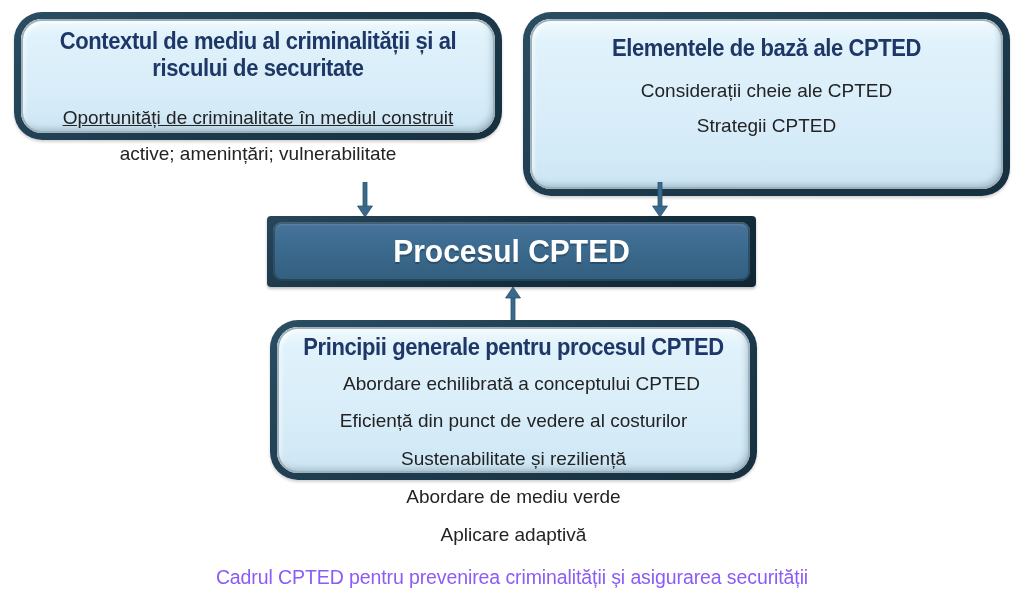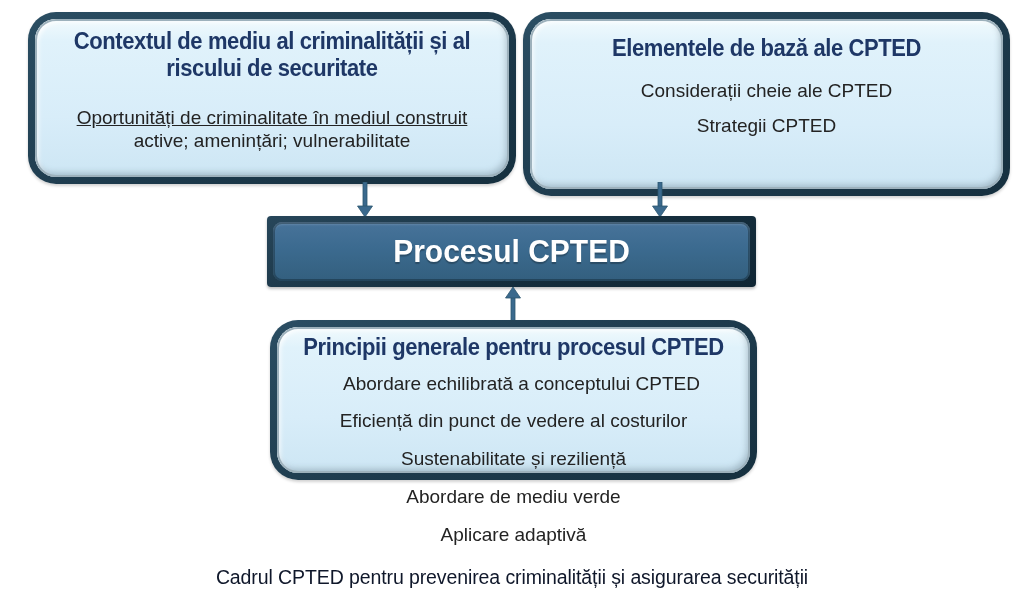--- a/index.html
+++ b/index.html
@@ -48,27 +48,27 @@
     font-size: 22px;
     transform: scaleY(1.08);
   }
   .box-line {
     color: #232323;
     font-size: 19px;
     line-height: 1.2;
   }
 
   
-  #context-box    { left: 28px;  top: 12px;  width: 488px; height: 172px; }
+  #context-box    { left: 14px;  top: 12px;  width: 488px; height: 128px; }
   #elements-box   { left: 523px; top: 12px;  width: 487px; height: 184px; }
   #principles-box { left: 270px; top: 320px; width: 487px; height: 160px; }
 
   #context-box .box-title { margin-top: 11px; max-width: 452px; }
   #context-box .box-line.l0 { margin-top: 28px; text-decoration: underline; }
-  #context-box .box-line.l1 { }
+  #context-box .box-line.l1 { margin-top: 13px; }
 
   #elements-box .box-title { margin-top: 17px; }
   #elements-box .box-line.l0 { margin-top: 19px; }
   #elements-box .box-line.l1 { margin-top: 13px; }
 
   #principles-box .box-title { margin-top: 8px; }
   #principles-box .box-line { margin-top: 15px; }
   #principles-box .box-line.l0 { margin-top: 13px; margin-left: 16px; }
 
   
@@ -112,21 +112,21 @@
   #arrow-down-left  { left: 355px; top: 182px; }
   #arrow-down-right { left: 650px; top: 182px; }
   #arrow-up         { left: 503px; top: 286px; }
 
   
   #diagram-caption {
     position: absolute;
     left: 0; right: 0;
     top: 566px;
     text-align: center;
-    color: #0f172a;
+    color: #8b5cf6;
     font-size: 19.5px;
     letter-spacing: -0.1px;
   }
 </style>
 </head>
 <body>
 
 <div id="stage">
 
   <div class="panel" id="context-box">

